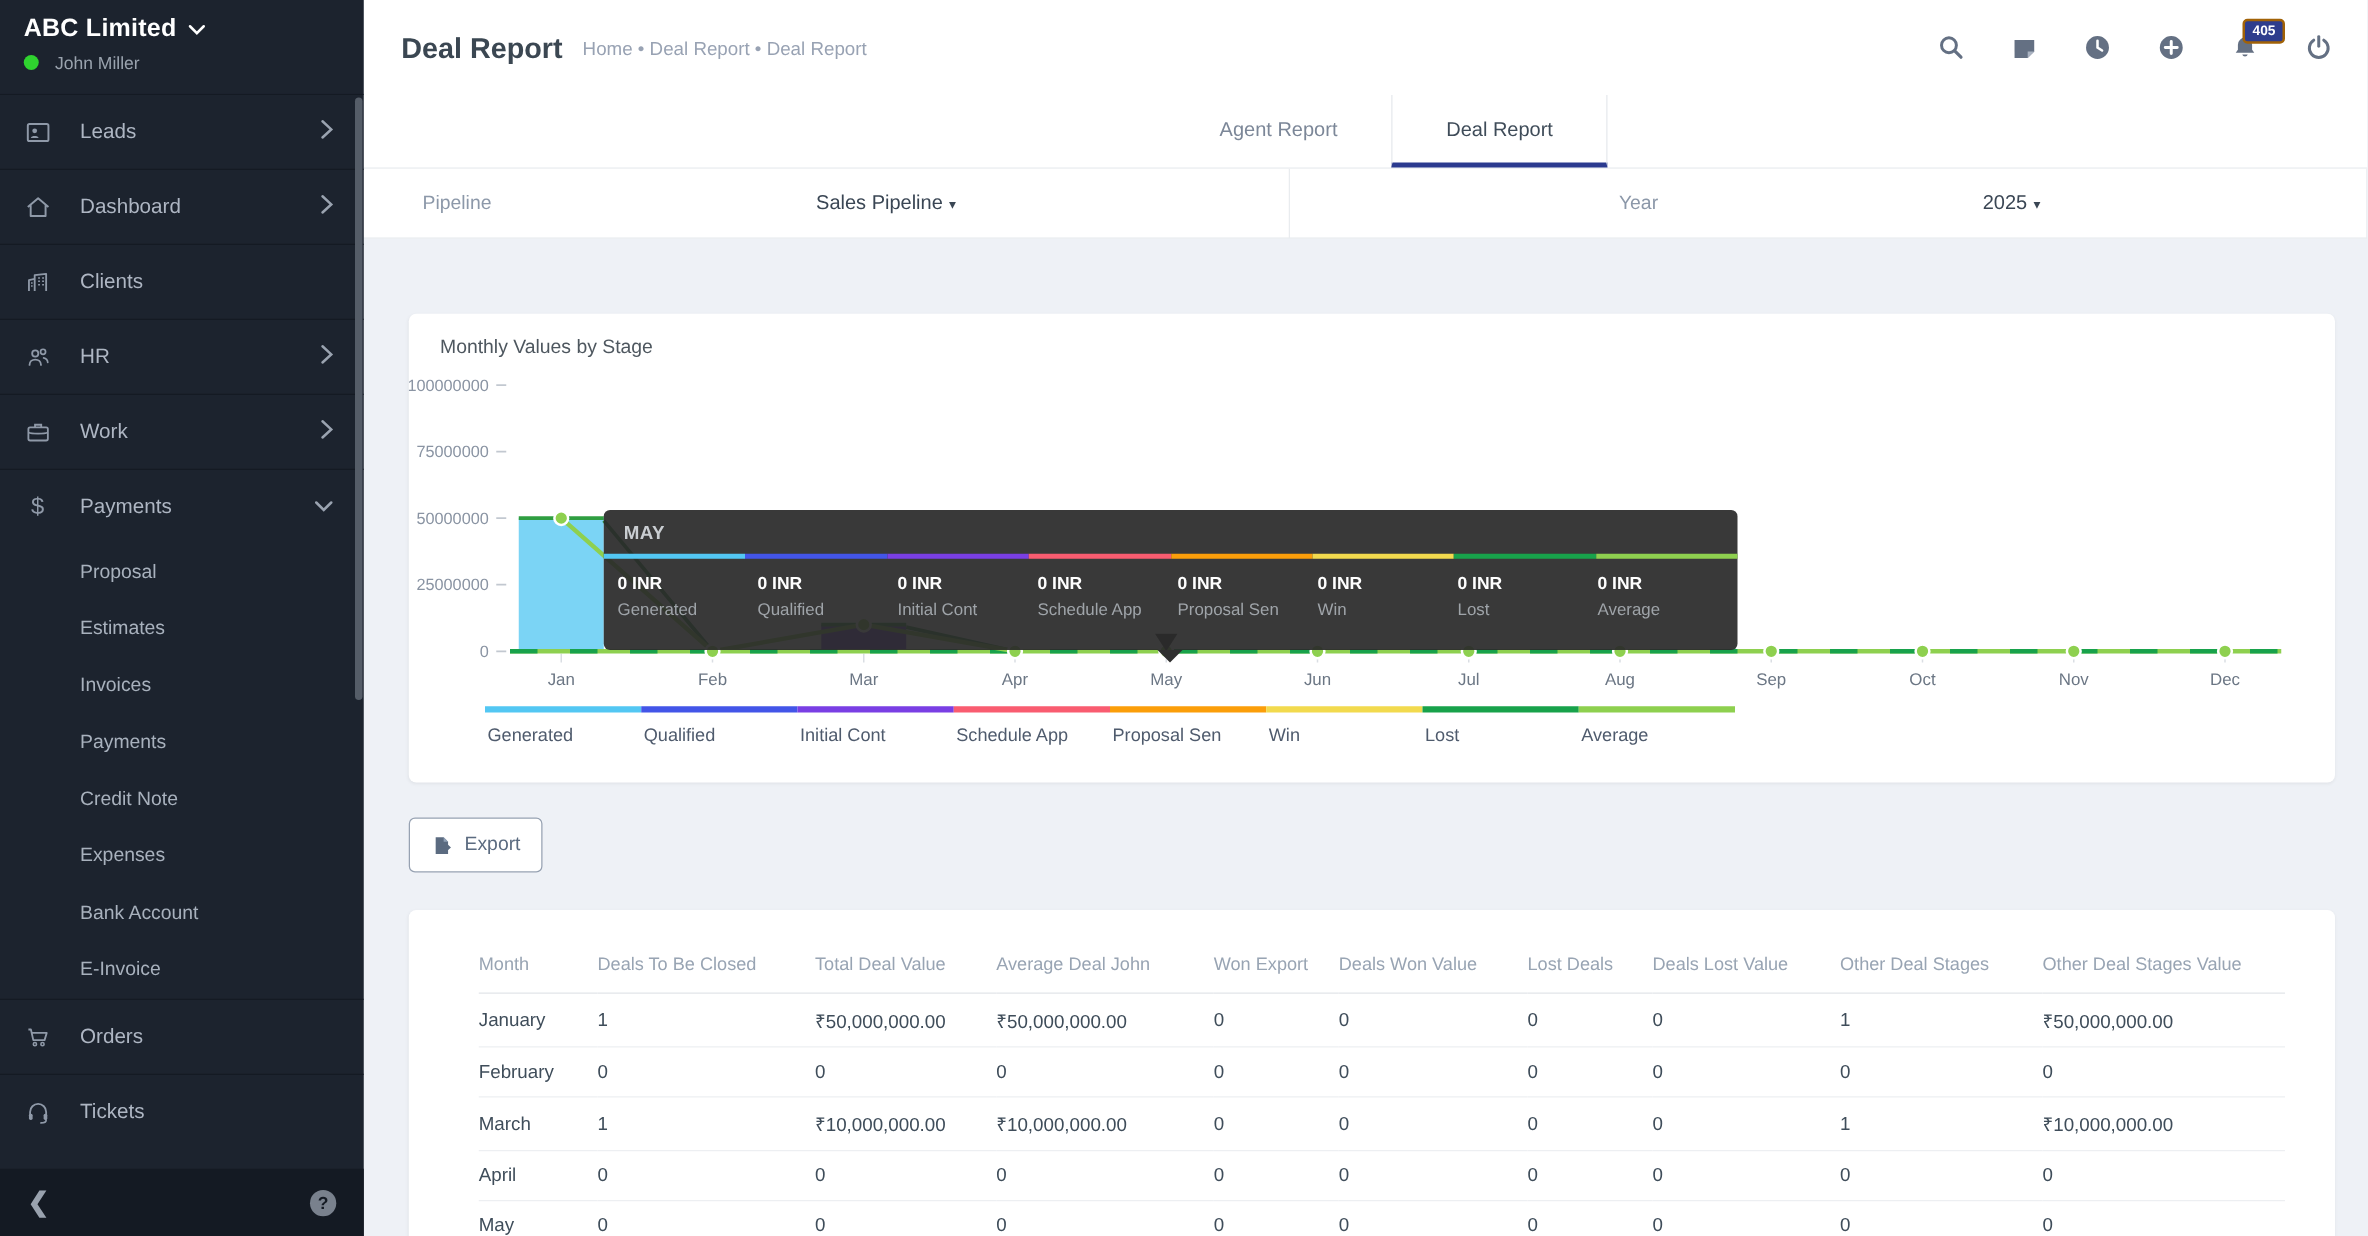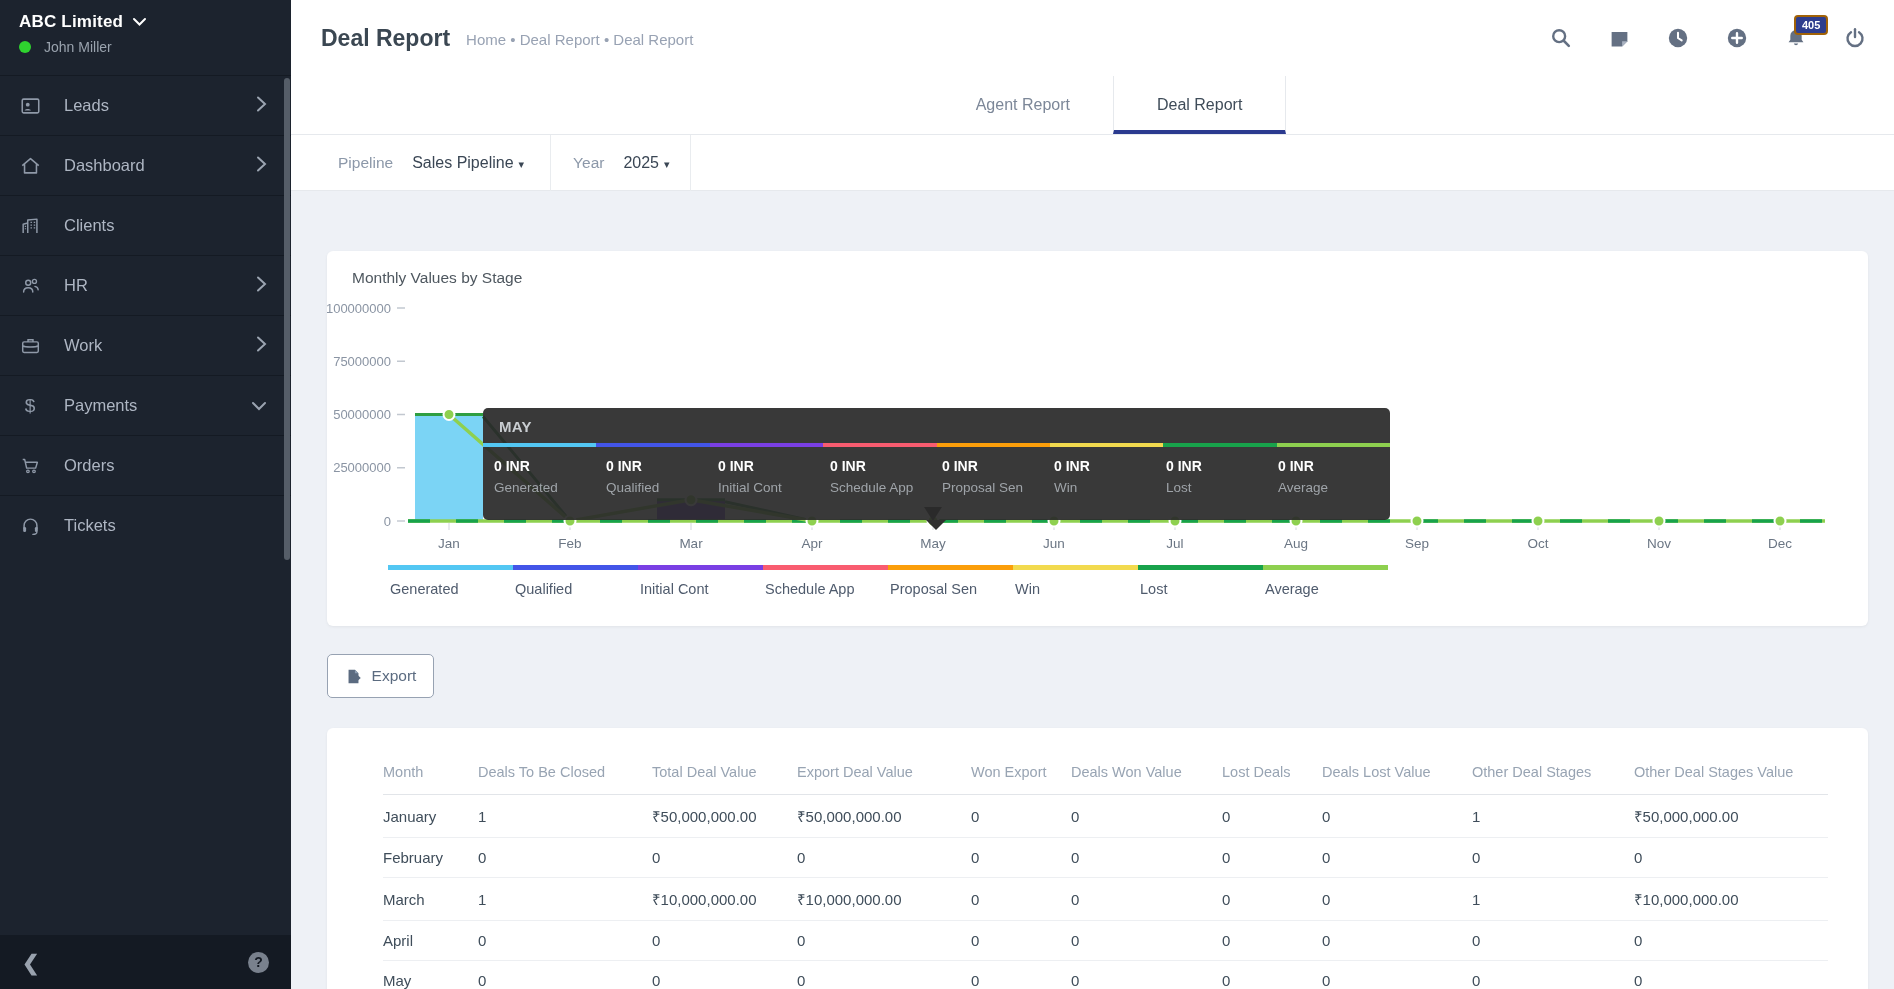--- a/index.html
+++ b/index.html
@@ -4,21 +4,21 @@
 <style>
   * { margin:0; padding:0; box-sizing:border-box; }
   html,body { width:1894px; height:989px; overflow:hidden; background:#eef1f6;
               font-family:"Liberation Sans", sans-serif; }
   .app { display:flex; width:1894px; height:989px; }
 
   
   .sidebar { position:relative; width:291px; height:989px; background:#1c232e; flex:none; }
   .sb-head { padding:12px 0 10px 19px; }
   .sb-company { display:flex; align-items:center; cursor:pointer; }
-  .sb-company-name { color:#ffffff; font-size:17px; font-weight:bold; letter-spacing:.2px; }
+  .sb-company-name { color:#ffffff; font-size:20px; font-weight:bold; letter-spacing:.2px; }
   .sb-company svg { margin-left:9px; }
   .sb-user { display:flex; align-items:center; margin-top:7px; }
   .sb-user-dot { width:12px; height:12px; border-radius:50%; background:#2fd32f; margin-right:13px; }
   .sb-user-name { color:#9aa3ae; font-size:14px; }
   .sb-nav { position:absolute; top:75px; bottom:54px; left:0; right:0; overflow:hidden; }
   .sb-item { position:relative; height:60px; display:flex; align-items:center; padding-left:18px;
              border-top:1px solid #141a23; cursor:pointer; }
   .sb-item .ico { width:24px; height:24px; margin-right:22px; display:flex; align-items:center; justify-content:center; }
   .sb-item .lbl { color:#aeb6c3; font-size:16.5px; }
   .sb-item .chev { position:absolute; right:24px; top:50%; transform:translateY(-50%); }
@@ -42,21 +42,21 @@
   .tico { position:relative; cursor:pointer; display:flex; }
   .badge { position:absolute; top:-12px; left:9px; background:#2e3d8d; color:#fff; font-size:11px;
            font-weight:bold; padding:2px 6px; border-radius:4px; border:2px solid #a16207; }
 
   .tabs { height:59px; background:#fff; display:flex; padding-left:34px; border-bottom:1px solid #e6e9ed; flex:none;justify-content:center; }
   .tab { height:100%; display:flex; align-items:center; padding:0 43px; font-size:16px; color:#7c8798; cursor:pointer; }
   .tab.active { color:#3f4c59; border-left:1px solid #e6e9ed; border-right:1px solid #e6e9ed;
                 border-bottom:4px solid #2b3a8f; padding-top:4px; }
 
   .filterbar { height:56px; background:#fff; display:flex; align-items:center; padding-left:47px;
-               border-bottom:1px solid #e6e9ed; flex:none; }
+               border-bottom:1px solid #e6e9ed; flex:none;justify-content:space-between; }
   .f-label { color:#8c98a9; font-size:15.5px; }
   .f-value { color:#3a4654; font-size:16px; font-weight:normal; margin-left:19px; cursor:pointer; }
   .caret { font-size:11px; margin-left:5px; color:#3a4654; }
   .vdiv { width:1px; height:56px; background:#e9ecef; }
 
   .content { flex:1; overflow:hidden; background:#eef1f6; padding:60px 26px 0 36px; }
 
   
   .chart-card { position:relative; width:1541px; height:375px; background:#fff; border-radius:6px;
                 box-shadow:0 1px 3px rgba(0,0,0,.06); overflow:hidden; }
@@ -172,20 +172,30 @@
             </svg></span>
         </div>
         <div class="sb-item">
           <span class="ico">
             <span class="dollar">$</span>
           </span>
           <span class="lbl">Payments</span>
           <span class="chev"><svg width="16" height="10" viewBox="0 0 16 10">
               <path d="M2 2l6 6 6-6" fill="none" stroke="#9aa3b0" stroke-width="2" stroke-linecap="round"></path>
             </svg></span>
+        </div>
+        <div class="sb-sub">
+          <div class="sb-subitem">Proposal</div>
+          <div class="sb-subitem">Estimates</div>
+          <div class="sb-subitem">Invoices</div>
+          <div class="sb-subitem">Payments</div>
+          <div class="sb-subitem">Credit Note</div>
+          <div class="sb-subitem">Expenses</div>
+          <div class="sb-subitem">Bank Account</div>
+          <div class="sb-subitem">E-Invoice</div>
         </div>
         <div class="sb-item">
           <span class="ico">
             <svg width="23" height="22" viewBox="0 0 24 24">
               <path d="M3.5 5h2.2l2.1 9.3h9.8L19.5 8H6.3" fill="none" stroke="#8f99a8" stroke-width="1.6" stroke-linejoin="round"></path>
               <circle cx="9.2" cy="17.8" r="1.4" fill="none" stroke="#8f99a8" stroke-width="1.4"></circle>
               <circle cx="15.8" cy="17.8" r="1.4" fill="none" stroke="#8f99a8" stroke-width="1.4"></circle>
             </svg>
           </span>
           <span class="lbl">Orders</span>
@@ -437,21 +447,21 @@
               <col style="width:100px">
               <col style="width:150px">
             <col style="width:162px">
               <col style="width:194px">
           </colgroup>
           <thead>
               <tr id="thead-row">
                 <th>Month</th>
                 <th>Deals To Be Closed</th>
                 <th>Total Deal Value</th>
-                <th>Export Deal Value</th>
+                <th>Average Deal John</th>
                 <th>Won Export</th>
                 <th>Deals Won Value</th>
                 <th>Lost Deals</th>
                 <th>Deals Lost Value</th>
                 <th>Other Deal Stages</th>
                 <th>Other Deal Stages Value</th>
               </tr>
             </thead>
           <tbody id="tbody">
               <tr>

